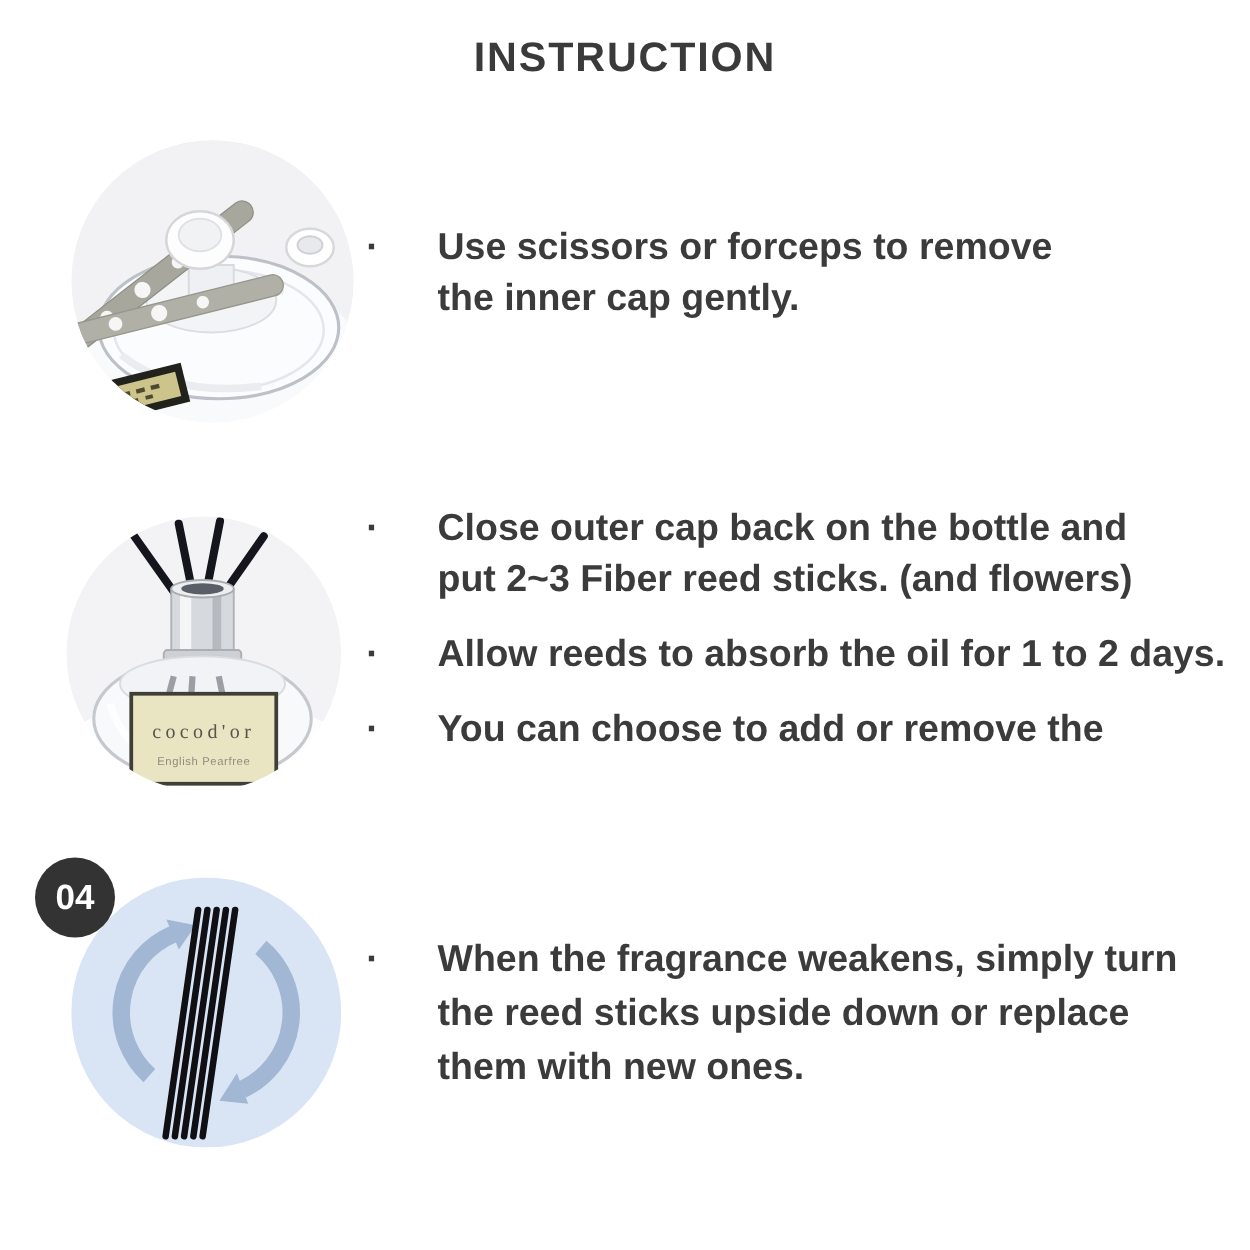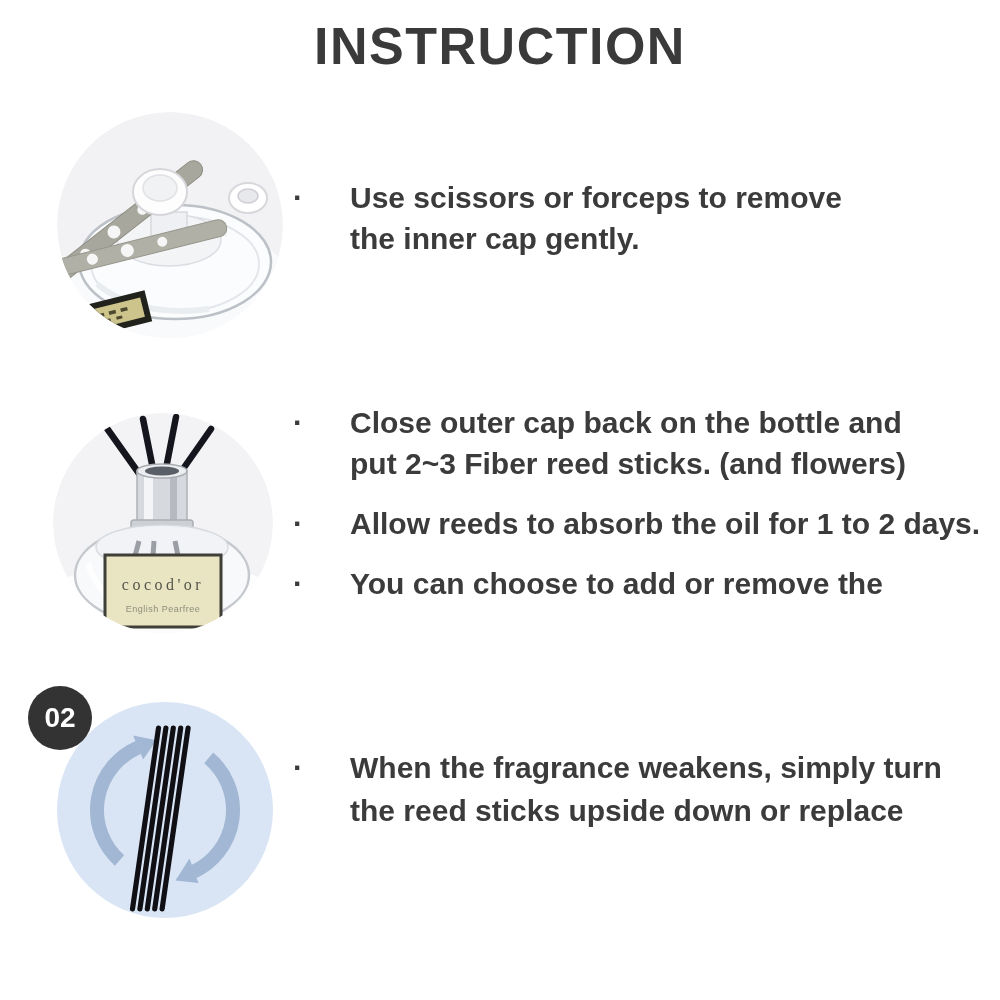--- a/index.html
+++ b/index.html
@@ -2,21 +2,21 @@
 <html><head>
 <meta charset="utf-8">
 <style>
   html,body{margin:0;padding:0;background:#ffffff;}
   .canvas{
     position:relative;width:1000px;height:1000px;background:#ffffff;overflow:hidden;
     font-family:"Liberation Sans","DejaVu Sans",sans-serif;color:#3b3b3b;
   }
   .page-title{
     position:absolute;top:20px;left:0;width:1000px;text-align:center;
-    font-size:52px;font-weight:700;letter-spacing:1.5px;line-height:52px;color:#3a3a3a;
+    font-size:33px;font-weight:700;letter-spacing:1.5px;line-height:52px;color:#3a3a3a;
   }
   .photo-wrap{position:absolute;text-align:right;}
   .photo-wrap svg{display:block;}
   .badge{
     position:absolute;width:64px;height:64px;border-radius:50%;
     background:#333333;color:#ffffff;font-size:28px;font-weight:700;
     display:flex;align-items:center;justify-content:center;z-index:5;
   }
   .bullets{position:absolute;left:293px;width:700px;}
   .bullet{display:flex;margin-bottom:19px;}
@@ -165,21 +165,21 @@
     </div>
     <div class="bullet">
       <span class="marker">·</span>
       <span class="lines">
         <span class="line">You can choose to add or remove the</span>
       </span>
     </div>
   </div>
 
   <div class="badge" style="left:28px;top:686px;">
-    <span>02</span>
+    <span>04</span>
   </div>
 
   <div class="photo-wrap" style="left:57px;top:702px;width:216px;height:216px;">
     <svg width="216" height="216" viewBox="0 0 216 216">
       <circle cx="108" cy="108" r="108" fill="#d9e5f5"></circle>
 
       <g>
         <path d="M62.5 158.5 A68 68 0 0 1 81.4 45.4" fill="none" stroke="#a2b7d3" stroke-width="14"></path>
         <polygon points="99.5,38.2 86.1,57.5 76.1,33.6" fill="#a2b7d3"></polygon>
         <path d="M151.7 55.9 A68 68 0 0 1 136.8 169.6" fill="none" stroke="#a2b7d3" stroke-width="14"></path>
@@ -195,17 +195,18 @@
       </g>
     </svg>
   </div>
 
   <div class="bullets s3" style="top:746px;">
     <div class="bullet">
       <span class="marker">·</span>
       <span class="lines">
         <span class="line">When the fragrance weakens, simply turn</span>
         <span class="line">the reed sticks upside down or replace</span>
+        <span class="line">them with new ones.</span>
       </span>
     </div>
   </div>
 
 </div>
 
 </body></html>

